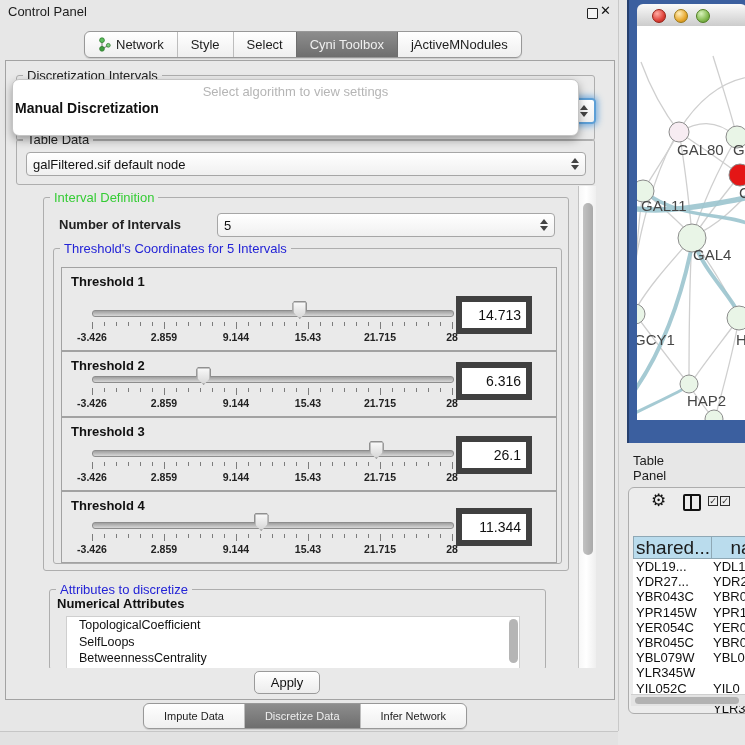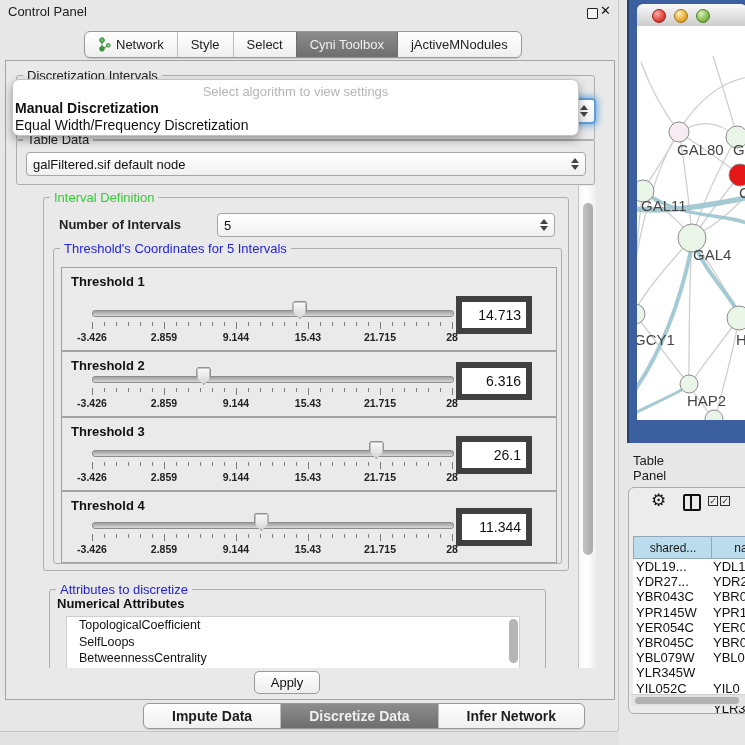--- a/index.html
+++ b/index.html
@@ -67,21 +67,21 @@
   .attr-item{padding:1px 0 1px 12px;font-size:12.5px;color:#111;line-height:14.5px;}
   #attr-scroll{position:absolute;right:1px;top:2px;width:9px;height:44px;background:#b5b5b5;border-radius:5px;}
 
   #apply-btn{left:248px;top:610px;width:64px;height:21px;background:linear-gradient(#ffffff,#ececec);
              border:1px solid #9a9a9a;border-radius:5px;display:flex;align-items:center;justify-content:center;
              font-size:13px;color:#111;}
 
   
   #bottom-tabs{left:143px;top:703px;height:24px;display:flex;background:linear-gradient(#ffffff,#efefef);
                border:1px solid #989898;border-radius:6px;overflow:hidden;box-shadow:0 1px 1px rgba(0,0,0,.12);}
-  .btab{display:flex;align-items:center;padding:0 28px;font-size:14px;font-weight:bold;color:#1d1d1d;white-space:nowrap;}
+  .btab{display:flex;align-items:center;padding:0 20px;font-size:11px;font-weight:normal;color:#1d1d1d;white-space:nowrap;}
   .btab + .btab{border-left:1px solid #bdbdbd;}
   .btab.sel{background:linear-gradient(#8d8d8d,#6e6e6e);color:#efefef;}
 
   #cp-bottom-strip{left:0;top:731px;width:618px;height:14px;background:#e2e2e2;border-top:1px solid #c6c6c6;}
 
   
   #popup{left:12px;top:79px;width:565px;height:55px;background:#fff;border:1px solid #c4c4c4;border-radius:7px;
          box-shadow:0 4px 10px rgba(0,0,0,.35);z-index:50;}
   #popup-hint{position:absolute;left:0;right:0;top:4px;text-align:center;color:#b5b5b5;font-size:13px;}
   .popup-item{position:absolute;left:2px;font-size:14px;color:#111;white-space:nowrap;}
@@ -98,21 +98,21 @@
 
   
   #tp-title{left:633px;top:453px;font-size:13px;color:#1c1c1c;}
   #tp-box{left:628px;top:487px;width:117px;height:225px;background:#ececec;border:1px solid #adadad;border-radius:6px 0 0 6px;overflow:hidden;}
   #gear-ic{position:absolute;left:22px;top:2px;font-size:17px;color:#141414;}
   #cols-ic{position:absolute;left:54px;top:6px;width:14px;height:13px;border:2px solid #111;border-radius:2px;}
   #cols-ic:before{content:"";position:absolute;left:5px;top:0;width:2px;height:13px;background:#111;}
   .chk{position:absolute;top:8px;width:8px;height:8px;border:1.5px solid #2c2c2c;font-size:9px;line-height:8px;color:#2c2c2c;text-align:center;}
   #tp-table{position:absolute;left:4px;top:48px;right:0;}
   .hcell{position:absolute;top:0;height:21px;background:#badced;border:1px solid #8fa8b5;
-         display:flex;align-items:center;justify-content:center;font-size:12px;color:#1a1a1a;}
+         display:flex;align-items:center;justify-content:center;font-size:19px;color:#1a1a1a;}
   .trow{position:absolute;left:0;width:200px;height:15.2px;background:#fff;font-size:13px;color:#111;}
   .trow span{position:absolute;top:0;white-space:nowrap;}
   #hscroll-track{position:absolute;left:2px;top:206px;width:115px;height:11px;background:#e3e3e3;border-top:1px solid #cfcfcf;}
   #hscroll-thumb{position:absolute;left:4px;top:2px;width:104px;height:7px;background:#b2b2b2;border-radius:4px;}
 
   svg text{font-family:"Liberation Sans","DejaVu Sans",sans-serif;}
 </style>
 </head>
 <body>
 
@@ -396,21 +396,20 @@
     <div id="bottom-tabs" class="abs">
         <div class="btab">Impute Data</div>
         <div class="btab sel">Discretize Data</div>
         <div class="btab">Infer Network</div>
       </div>
     <div id="cp-bottom-strip" class="abs"></div>
 
     <div id="popup" class="abs">
       <div id="popup-hint">Select algorithm to view settings</div>
     <div class="popup-item" style="top: 20px; font-weight: bold;">Manual Discretization</div>
-        <div class="popup-item" style="top: 37px;">Equal Width/Frequency Discretization</div>
       </div>
   </div>
 
   <div id="netwin" class="abs">
     <div id="net-titlebar" class="abs">
       <span class="light" id="light-red"></span>
       <span class="light" id="light-yellow"></span>
       <span class="light" id="light-green"></span>
     </div>
     <div id="canvas" class="abs">

